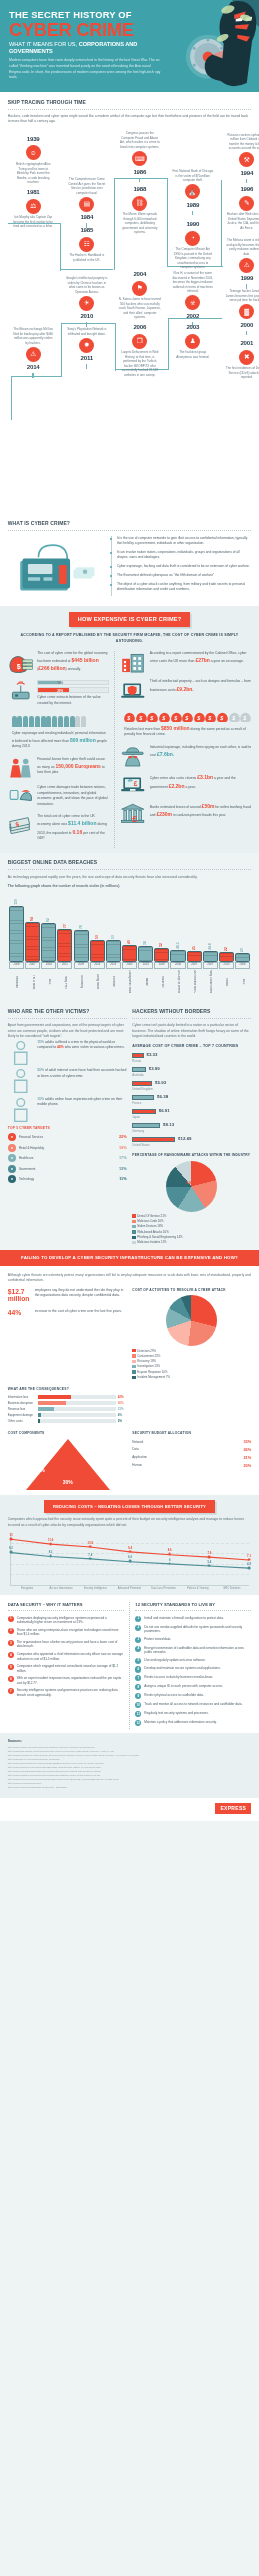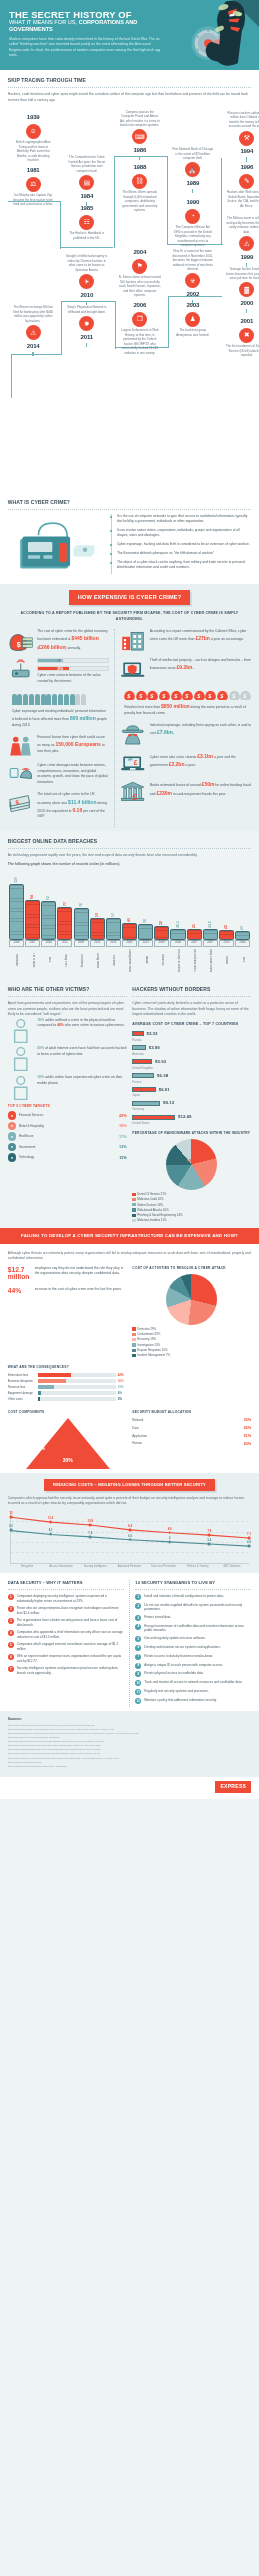--- a/index.html
+++ b/index.html
@@ -182,20 +182,21 @@
           <path d="M141 36 l14 -3 l-2 7 l-12 1 z"></path>
           <path d="M160 34 l12 -2 l-1 7 l-11 1 z"></path>
         </g>
       <g fill="#c6dfae" opacity=".9">
         <ellipse cx="126" cy="18" rx="13" ry="7" transform="rotate(-18 126 18)"></ellipse>
         <ellipse cx="160" cy="34" rx="11" ry="6" transform="rotate(12 160 34)"></ellipse>
         <ellipse cx="116" cy="72" rx="12" ry="6" transform="rotate(-24 116 72)"></ellipse>
       </g>
     </svg>
     <h1>THE SECRET HISTORY OF</h1>
+    <h2>CYBER CRIME</h2>
     <h3><span>WHAT IT MEANS FOR US, </span><b>CORPORATIONS AND GOVERNMENTS</b></h3>
     <p>Modern computers have their roots deeply entrenched in the history of the last Great War. The so called "thinking machine" was invented based purely on the need of breaking the Axis naval Enigma code. In short, the predecessors of modern computers were among the first high-tech spy tools.</p>
   </div>
 
   <div class="sec bg-white">
     <div class="sec-h">SKIP TRACING THROUGH TIME</div>
     <div class="dots"></div>
     <div class="lead">Hackers, code breakers and cyber spies might sound like a modern artifact of the computer age but their forefathers and pioneers of the field can be traced back to more than half a century ago.</div>
 
     <div class="tl" id="timeline-canvas">

